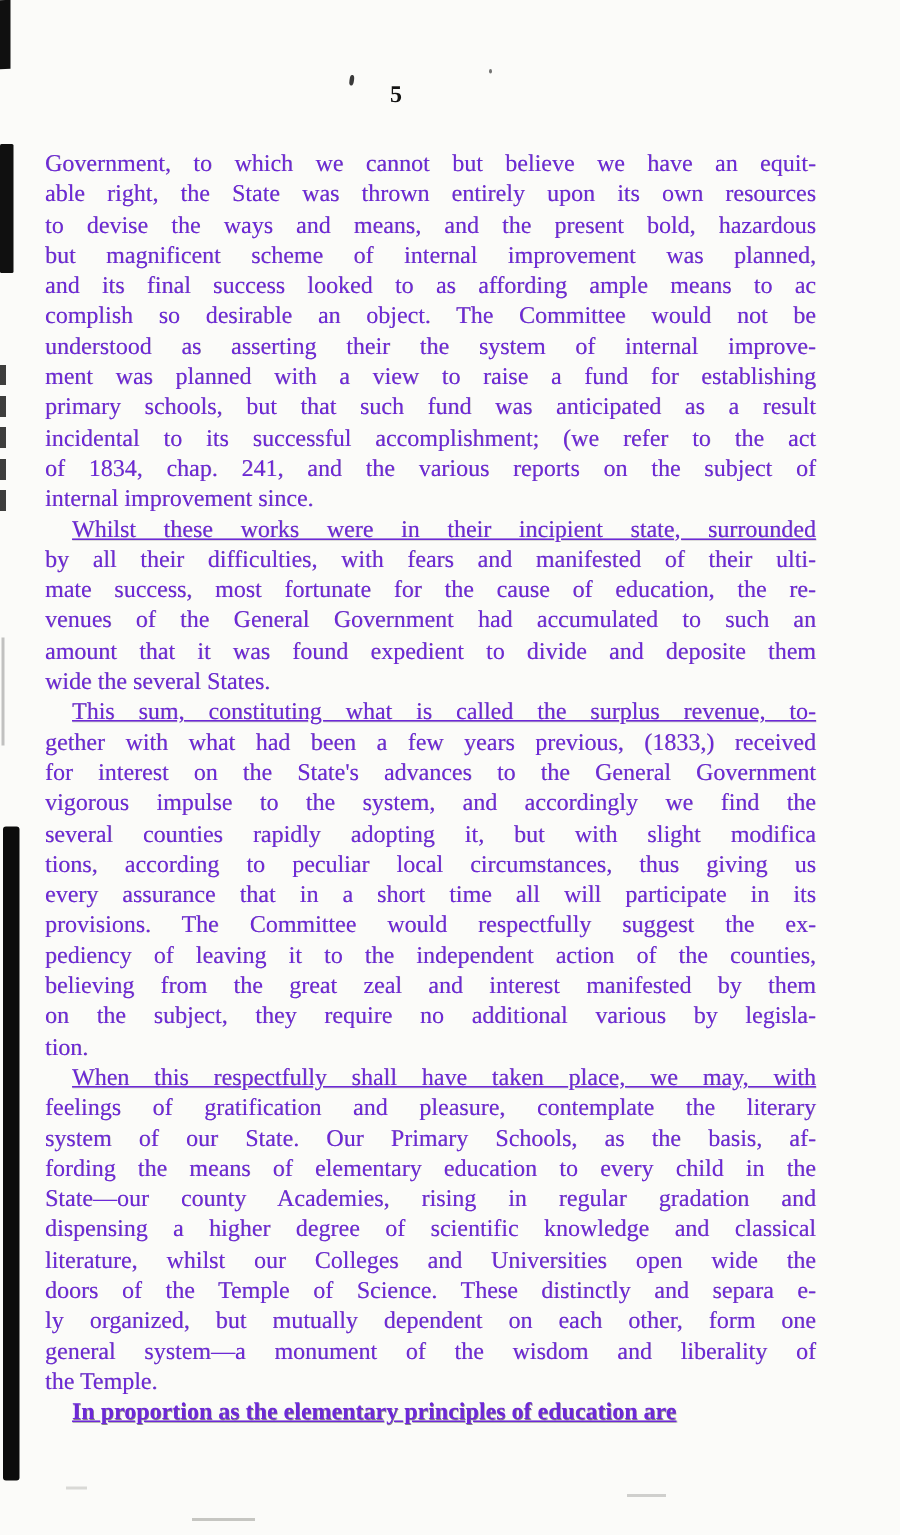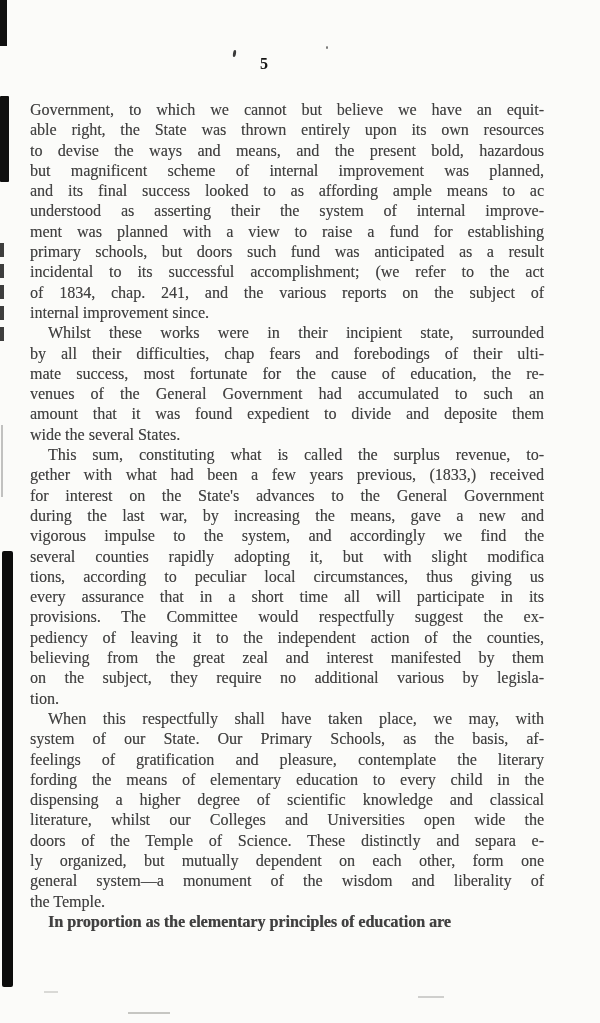--- a/index.html
+++ b/index.html
@@ -26,33 +26,33 @@
     font-weight: bold;
     color: #141414;
     letter-spacing: 1px;
   }
   
   .text {
     position: absolute;
     left: 30px;
     top: 100px;
     width: 514px;
-    color: #404040;
+    color: #6d28d9;
     font-size: 16px;
     text-shadow: 0.25px 0.25px 0 rgba(25,22,20,0.38);
   }
   .line {
     height: 20.3px;
     line-height: 20.3px;
     text-align: justify;
     text-align-last: justify;
     white-space: normal;
   }
   .line.last { text-align-last: left; }
-  .line.indent { text-indent: 18px; }
+  .line.indent { text-indent: 18px; text-decoration: underline; }
   .line.bold { font-weight: bold; text-shadow: 0.4px 0.4px 0 rgba(15,12,10,0.5); }
   
   .ink { position: absolute; background: #101010; }
   .ink-top    { left: 0; top: 0;     width: 7px;  height: 46px; transform: skewY(-2deg); }
   .ink-upper  { left: 0; top: 96px;  width: 9px;  height: 86px; border-radius: 1px; }
   .ink-dashes {
     left: 0; top: 243px; width: 4px; height: 104px;
     background: repeating-linear-gradient(to bottom, #1c1c1c 0px, #1c1c1c 14px, rgba(0,0,0,0) 14px, rgba(0,0,0,0) 21px);
     opacity: 0.85;
   }
@@ -83,49 +83,50 @@
   <div class="speck speck-dot"></div>
 
   <div class="pageno">5</div>
 
   <div class="text">
       <div class="line">Government, to which we cannot but believe we have an equit-</div>
       <div class="line">able right, the State was thrown entirely upon its own resources</div>
       <div class="line">to devise the ways and means, and the present bold, hazardous</div>
       <div class="line">but magnificent scheme of internal improvement was planned,</div>
       <div class="line">and its final success looked to as affording ample means to ac</div>
+      <div class="line">complish so desirable an object.  The Committee would not be</div>
       <div class="line">understood as asserting their the system of internal improve-</div>
       <div class="line">ment was planned with a view to raise a fund for establishing</div>
-      <div class="line">primary schools, but doors such fund was anticipated as a result</div>
+      <div class="line">primary schools, but that such fund was anticipated as a result</div>
       <div class="line">incidental to its successful accomplishment; (we refer to the act</div>
       <div class="line">of 1834, chap. 241, and the various reports on the subject of</div>
       <div class="line last">internal improvement since.</div>
       <div class="line indent">Whilst these works were in their incipient state, surrounded</div>
-      <div class="line">by all their difficulties, chap fears and forebodings of their ulti-</div>
+      <div class="line">by all their difficulties, with fears and manifested of their ulti-</div>
       <div class="line">mate success, most fortunate for the cause of education, the re-</div>
       <div class="line">venues of the General Government had accumulated to such an</div>
       <div class="line">amount that it was found expedient to divide and deposite them</div>
       <div class="line last">wide the several States.</div>
       <div class="line indent">This sum, constituting what is called the surplus revenue, to-</div>
       <div class="line">gether with what had been a few years previous, (1833,) received</div>
       <div class="line">for interest on the State's advances to the General Government</div>
-      <div class="line">during the last war, by increasing the means, gave a new and</div>
       <div class="line">vigorous impulse to the system, and accordingly we find the</div>
       <div class="line">several counties rapidly adopting it, but with slight modifica</div>
       <div class="line">tions, according to peculiar local circumstances, thus giving us</div>
       <div class="line">every assurance that in a short time all will participate in its</div>
       <div class="line">provisions.  The Committee would respectfully suggest the ex-</div>
       <div class="line">pediency of leaving it to the independent action of the counties,</div>
       <div class="line">believing from the great zeal and interest manifested by them</div>
       <div class="line">on the subject, they require no additional various by legisla-</div>
       <div class="line last">tion.</div>
       <div class="line indent">When this respectfully shall have taken place, we may, with</div>
+      <div class="line">feelings of gratification and pleasure, contemplate the literary</div>
       <div class="line">system of our State.  Our Primary Schools, as the basis, af-</div>
-      <div class="line">feelings of gratification and pleasure, contemplate the literary</div>
       <div class="line">fording the means of elementary education to every child in the</div>
+      <div class="line">State—our county Academies, rising in regular gradation and</div>
       <div class="line">dispensing a higher degree of scientific knowledge and classical</div>
       <div class="line">literature, whilst our Colleges and Universities open wide the</div>
       <div class="line">doors of the Temple of Science.  These distinctly and separa e-</div>
       <div class="line">ly organized, but mutually dependent on each other, form one</div>
       <div class="line">general system—a monument of the wisdom and liberality of</div>
       <div class="line last">the Temple.</div>
       <div class="line indent last bold">In proportion as the elementary principles of education are</div>
     </div>
 
   <div class="bmark bmark-1"></div>

